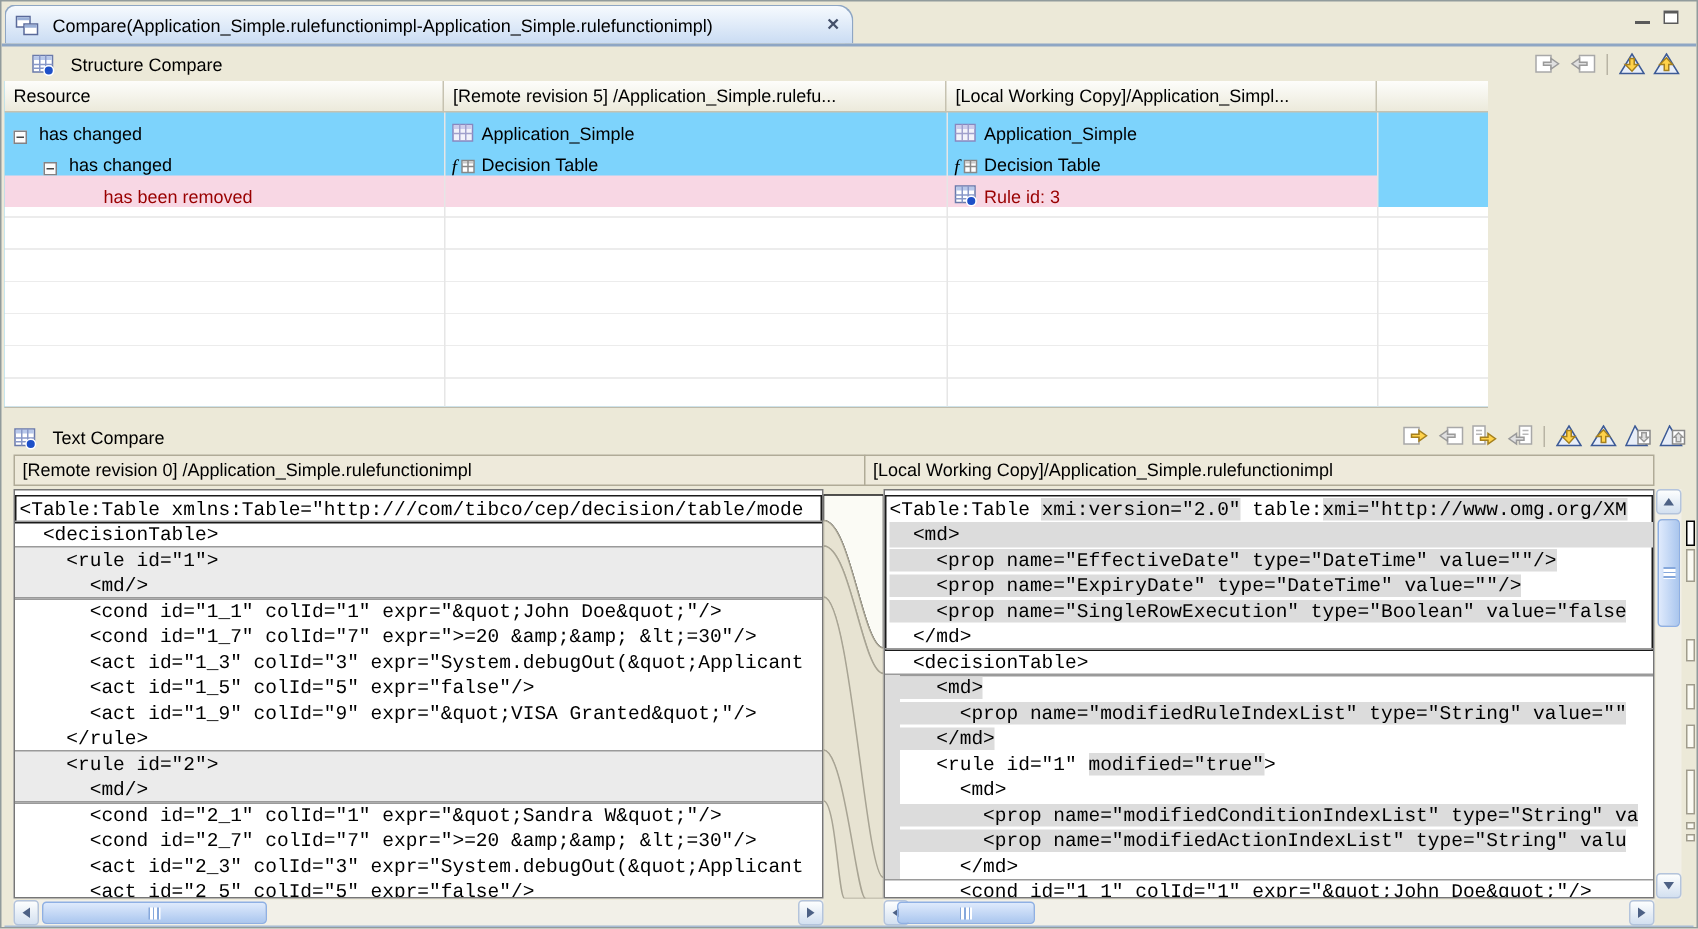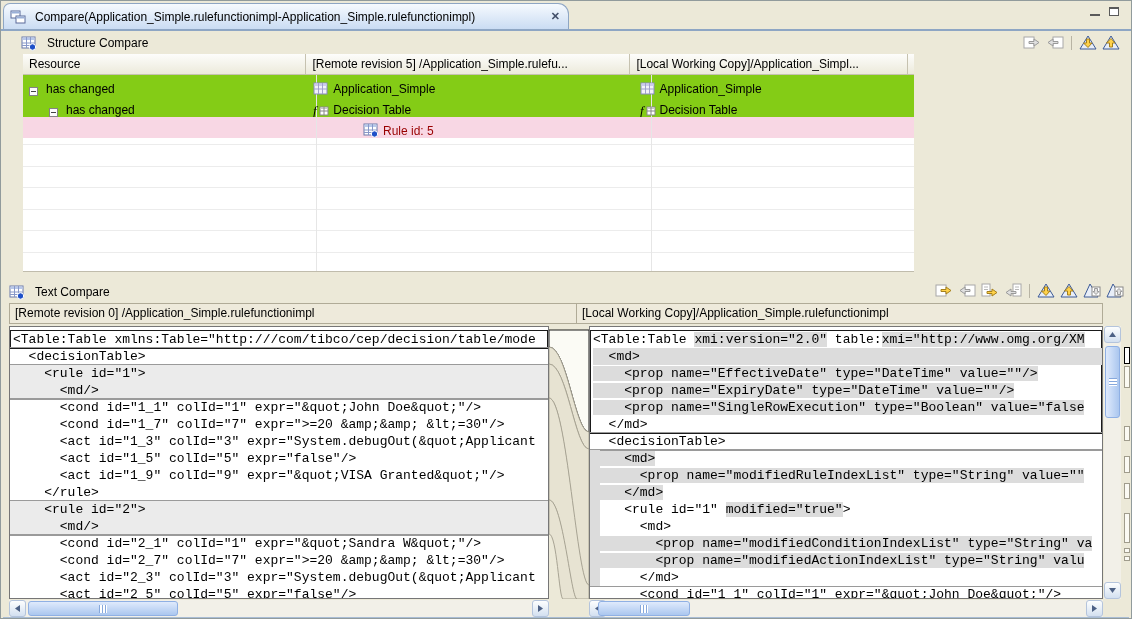--- a/index.html
+++ b/index.html
@@ -19,22 +19,22 @@
   .icobtn-max{width:10px;height:9px;border:1px solid #5a5a5a;border-top:2px solid #5a5a5a;background:#fff;}
 
   
   .sechead{position:absolute;left:8px;display:flex;align-items:center;gap:6px;height:20px;}
   .sectitle{white-space:nowrap;}
   .tb{position:absolute;display:flex;align-items:center;gap:3px;}
   .tbtn{width:20px;height:18px;display:flex;align-items:center;justify-content:center;}
   .tbsep{width:1px;height:14px;background:#b8b4a4;margin:0 3px;}
 
   
-  .sctable{position:absolute;left:2px;top:53px;width:891px;height:218px;background:#84cc16;
-           border-bottom:1px solid #c0bcac;overflow:hidden;margin-left:20px;}
+  .sctable{position:absolute;left:2px;top:53px;width:989px;height:218px;background:#7dd3fc;
+           border-bottom:1px solid #c0bcac;overflow:hidden;}
   .shead{position:absolute;left:0;top:0;width:100%;height:21px;background:linear-gradient(#fdfdfb,#eceadb);
          border-bottom:1px solid #c6c2b0;display:flex;z-index:3;}
   .hc{height:21px;line-height:20px;padding-left:6px;border-right:1px solid #c6c2b0;
       overflow:hidden;white-space:nowrap;}
   .hc1{width:293px;}.hc2{width:335px;}.hc3{width:287px;}.hc4{flex:1;border-right:none;}
   .vl{position:absolute;top:0;bottom:0;width:1px;background:#e6e6e6;z-index:2;}
   .emptyrows{position:absolute;left:0;right:0;top:84px;height:134px;z-index:0;
      background:repeating-linear-gradient(180deg,#fff 0,#fff 6px,#ececec 6px,#ececec 7px,#fff 7px,#fff 21.5px);}
   .removedbg{position:absolute;left:0;top:63px;width:915px;height:21px;background:#f8d7e4;z-index:1;}
   .srow{position:absolute;left:0;width:100%;height:21px;display:flex;align-items:center;z-index:2;}
@@ -220,34 +220,37 @@
               <line x1="7" y1="8" x2="15" y2="8" stroke="#888"></line>
               <line x1="11" y1="4" x2="11" y2="12" stroke="#888"></line>
             </svg>
           </span>
         <span>Decision Table</span>
       </div>
       <div class="rc rc4"></div>
     </div>
 
     <div class="srow" style="top:63px;">
+      <div class="rc rc1">
+        <span class="redtxt" style="margin-left:66px;">has been removed</span>
+      </div>
       <div class="rc rc2"></div>
       <div class="rc rc3">
         <span class="cicon" style="margin-left:5px;">
             <svg width="16" height="15">
               <rect x="1" y="1" width="13" height="11" fill="#fff" stroke="#6a7aaa"></rect>
               <rect x="1.5" y="1.5" width="12" height="2.5" fill="#b8c8ea"></rect>
               <line x1="1" y1="7" x2="14" y2="7" stroke="#8898c8"></line>
               <line x1="1" y1="9.5" x2="14" y2="9.5" stroke="#8898c8"></line>
               <line x1="5.5" y1="1" x2="5.5" y2="12" stroke="#8898c8"></line>
               <line x1="9.5" y1="1" x2="9.5" y2="12" stroke="#8898c8"></line>
               <circle cx="11.5" cy="11" r="3.2" fill="#1e50c8" stroke="#fff"></circle>
             </svg>
           </span>
-        <span class="redtxt">Rule id: 5</span>
+        <span class="redtxt">Rule id: 3</span>
       </div>
       <div class="rc rc4"></div>
     </div>
   </div>
 
   <div class="sechead" style="top:281px;">
     <span class="cicon">
       <svg width="16" height="15">
           <rect x="1" y="1" width="13" height="11" fill="#fff" stroke="#6a7aaa"></rect>
           <rect x="1.5" y="1.5" width="12" height="2.5" fill="#b8c8ea"></rect>

